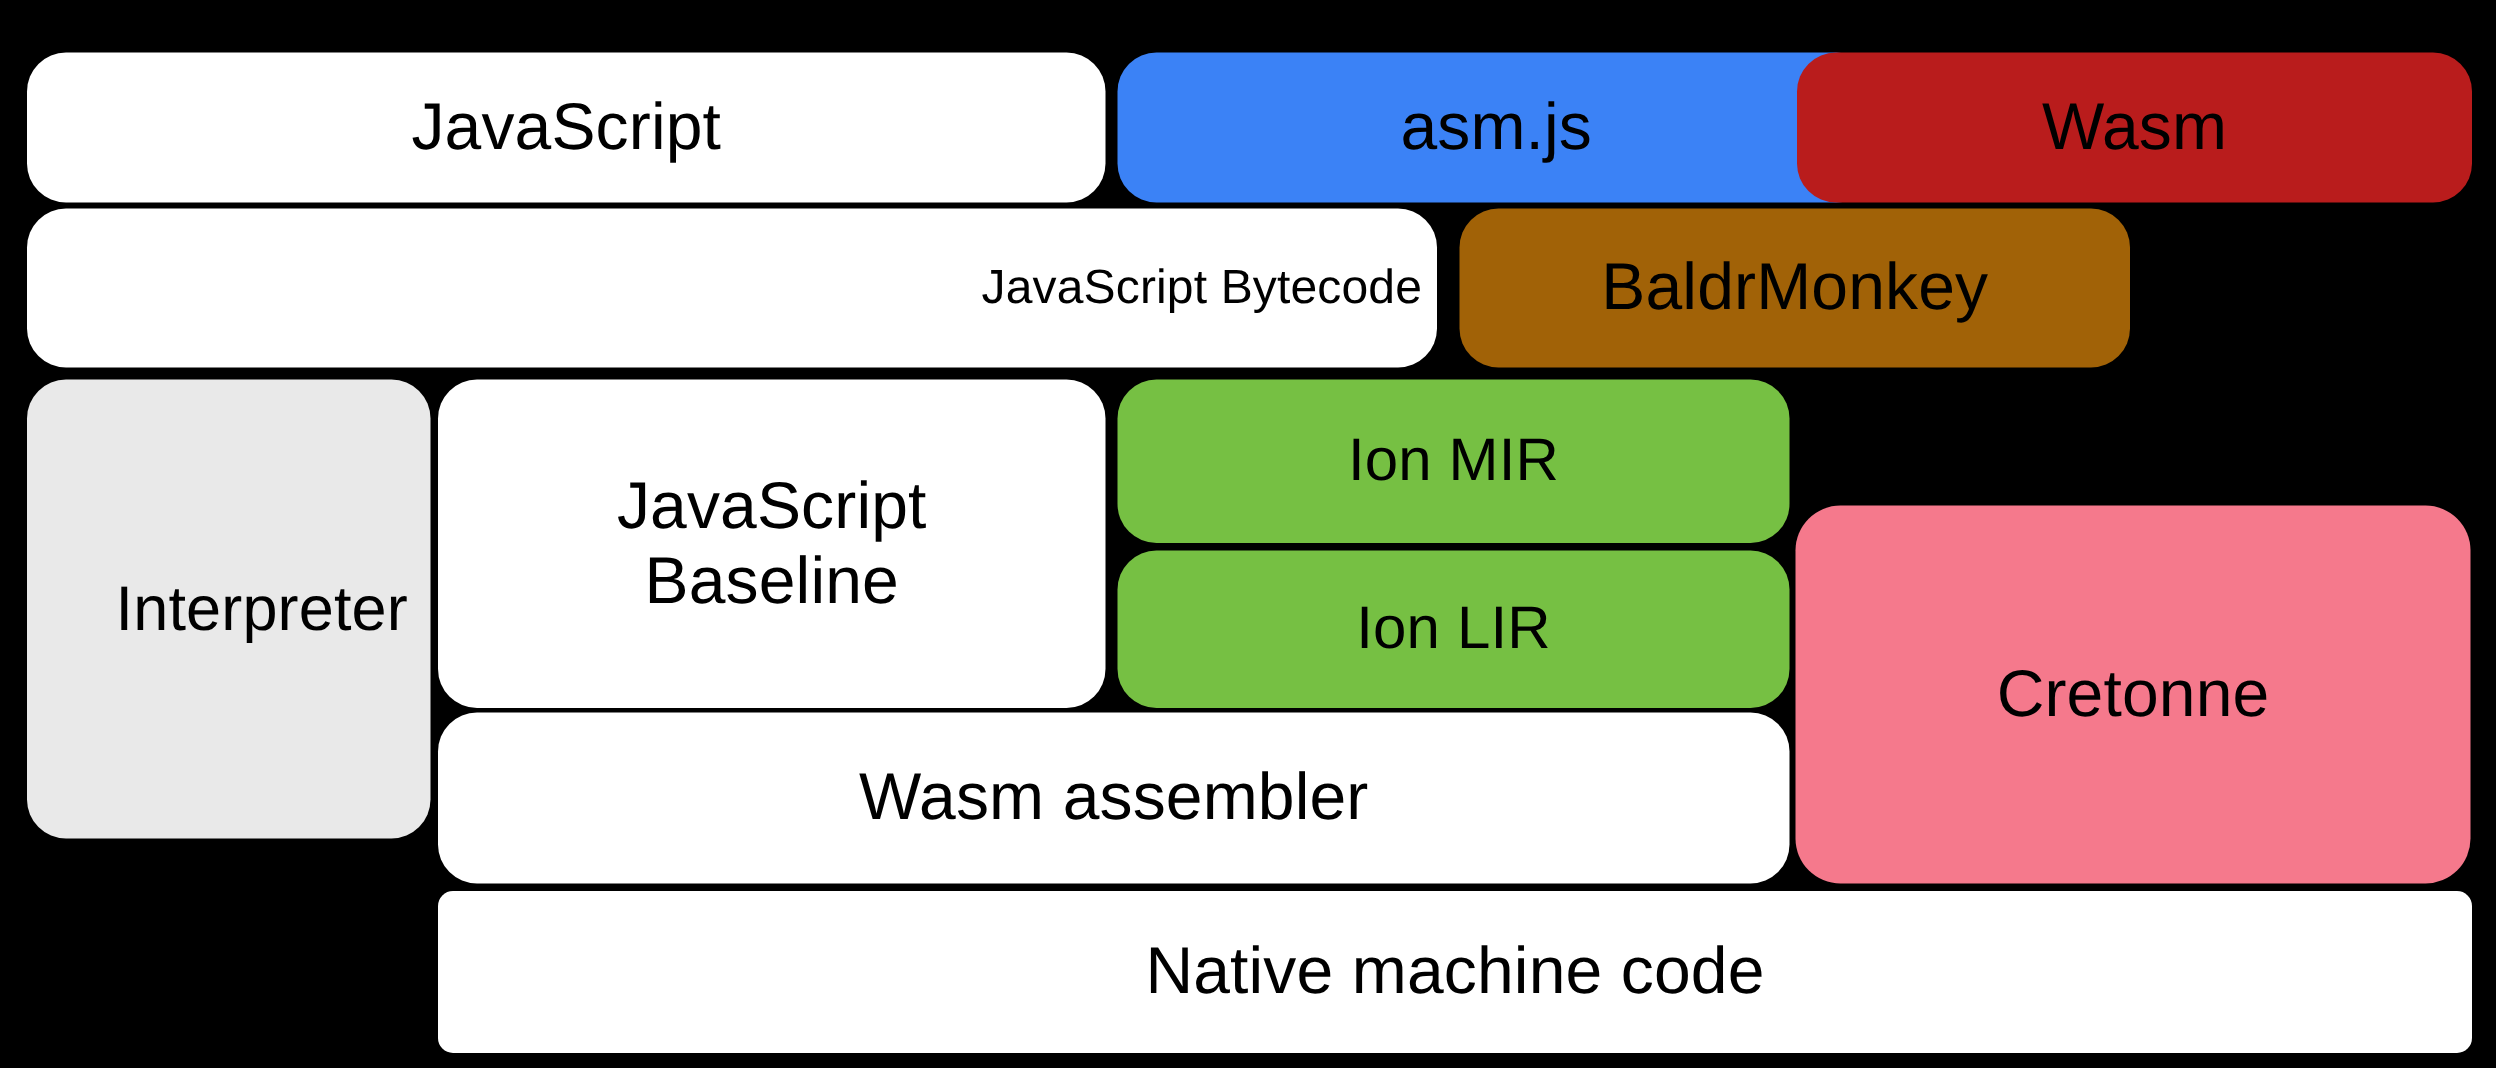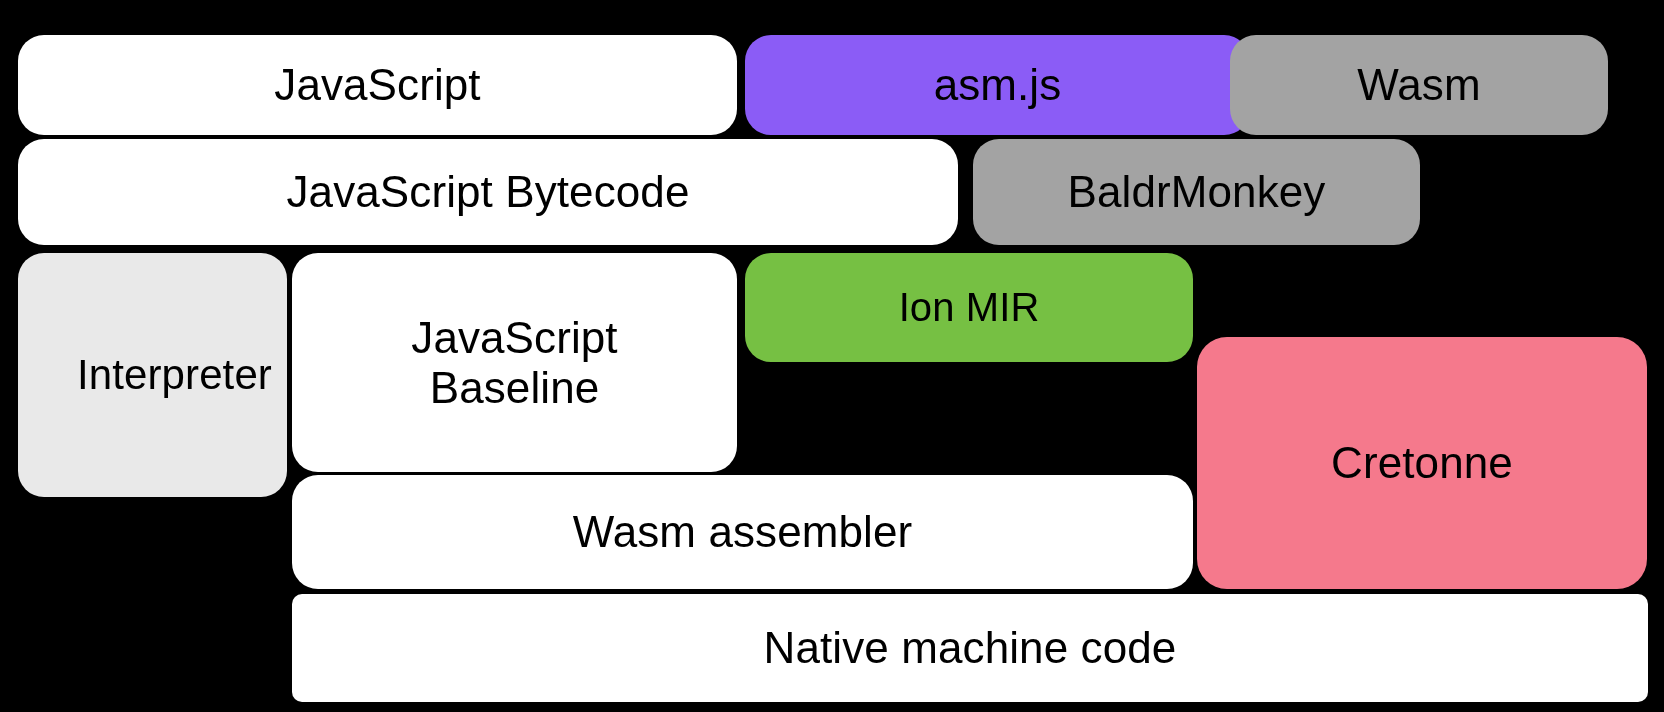--- a/index.html
+++ b/index.html
@@ -39,24 +39,25 @@
     width: 100%;
     padding: 0 10px;
     box-sizing: border-box;
   }
 </style>
 </head>
 <body>
 
 <div id="stage" style="background: rgb(0, 0, 0); margin-top: 17px;">
     <div class="node fill-white" style="left: 18px; top: 18px; width: 719px; height: 100px; background: rgb(255, 255, 255); font-size: 44px;"><span class="label">JavaScript</span></div>
-    <div class="node fill-white" style="left: 745px; top: 18px; width: 505px; height: 100px; background: #8b5cf6; font-size: 44px;"><span class="label">asm.js</span></div>
-    <div class="node fill-white" style="left: 1230px; top: 18px; width: 378px; height: 100px; background: #a3a3a3; font-size: 44px;"><span class="label">Wasm</span></div>
-    <div class="node fill-white" style="left: 18px; top: 122px; width: 940px; height: 106px; background: rgb(255, 255, 255); font-size: 44px;"><span class="label">JavaScript Bytecode</span></div>
-    <div class="node fill-white" style="left: 973px; top: 122px; width: 447px; height: 106px; background: #a3a3a3; font-size: 44px;"><span class="label">BaldrMonkey</span></div>
-    <div class="node fill-grey" style="left: 18px; top: 236px; width: 269px; height: 244px; background: rgb(233, 233, 233); font-size: 42px; padding-left: 44px;"><span class="label">Interpreter</span></div>
+    <div class="node fill-white" style="left: 745px; top: 18px; width: 505px; height: 100px; background: #3b82f6; font-size: 44px;"><span class="label">asm.js</span></div>
+    <div class="node fill-white" style="left: 1198px; top: 18px; width: 450px; height: 100px; background: #b91c1c; font-size: 44px;"><span class="label">Wasm</span></div>
+    <div class="node fill-white" style="left: 18px; top: 122px; width: 940px; height: 106px; background: rgb(255, 255, 255); font-size: 32px; text-align: right;"><span class="label">JavaScript Bytecode</span></div>
+    <div class="node fill-white" style="left: 973px; top: 122px; width: 447px; height: 106px; background: #a16207; font-size: 44px;"><span class="label">BaldrMonkey</span></div>
+    <div class="node fill-grey" style="left: 18px; top: 236px; width: 269px; height: 306px; background: rgb(233, 233, 233); font-size: 42px; padding-left: 44px;"><span class="label">Interpreter</span></div>
     <div class="node fill-white" style="left: 292px; top: 236px; width: 445px; height: 219px; background: rgb(255, 255, 255); font-size: 44px;"><span class="label">JavaScript
 Baseline</span></div>
     <div class="node fill-green" style="left: 745px; top: 236px; width: 448px; height: 109px; background: rgb(118, 192, 67); font-size: 40px;"><span class="label">Ion MIR</span></div>
+    <div class="node fill-green" style="left: 745px; top: 350px; width: 448px; height: 105px; background: rgb(118, 192, 67); font-size: 40px;"><span class="label">Ion LIR</span></div>
     <div class="node fill-pink" style="left: 1197px; top: 320px; width: 450px; height: 252px; background: rgb(245, 121, 140); font-size: 44px; border-radius: 30px;"><span class="label">Cretonne</span></div>
     <div class="node fill-white" style="left: 292px; top: 458px; width: 901px; height: 114px; background: rgb(255, 255, 255); font-size: 44px;"><span class="label">Wasm assembler</span></div>
     <div class="node fill-white" style="left: 292px; top: 577px; width: 1356px; height: 108px; background: rgb(255, 255, 255); font-size: 44px; border-radius: 10px;"><span class="label">Native machine code</span></div>
   </div>
 
 </body></html>

